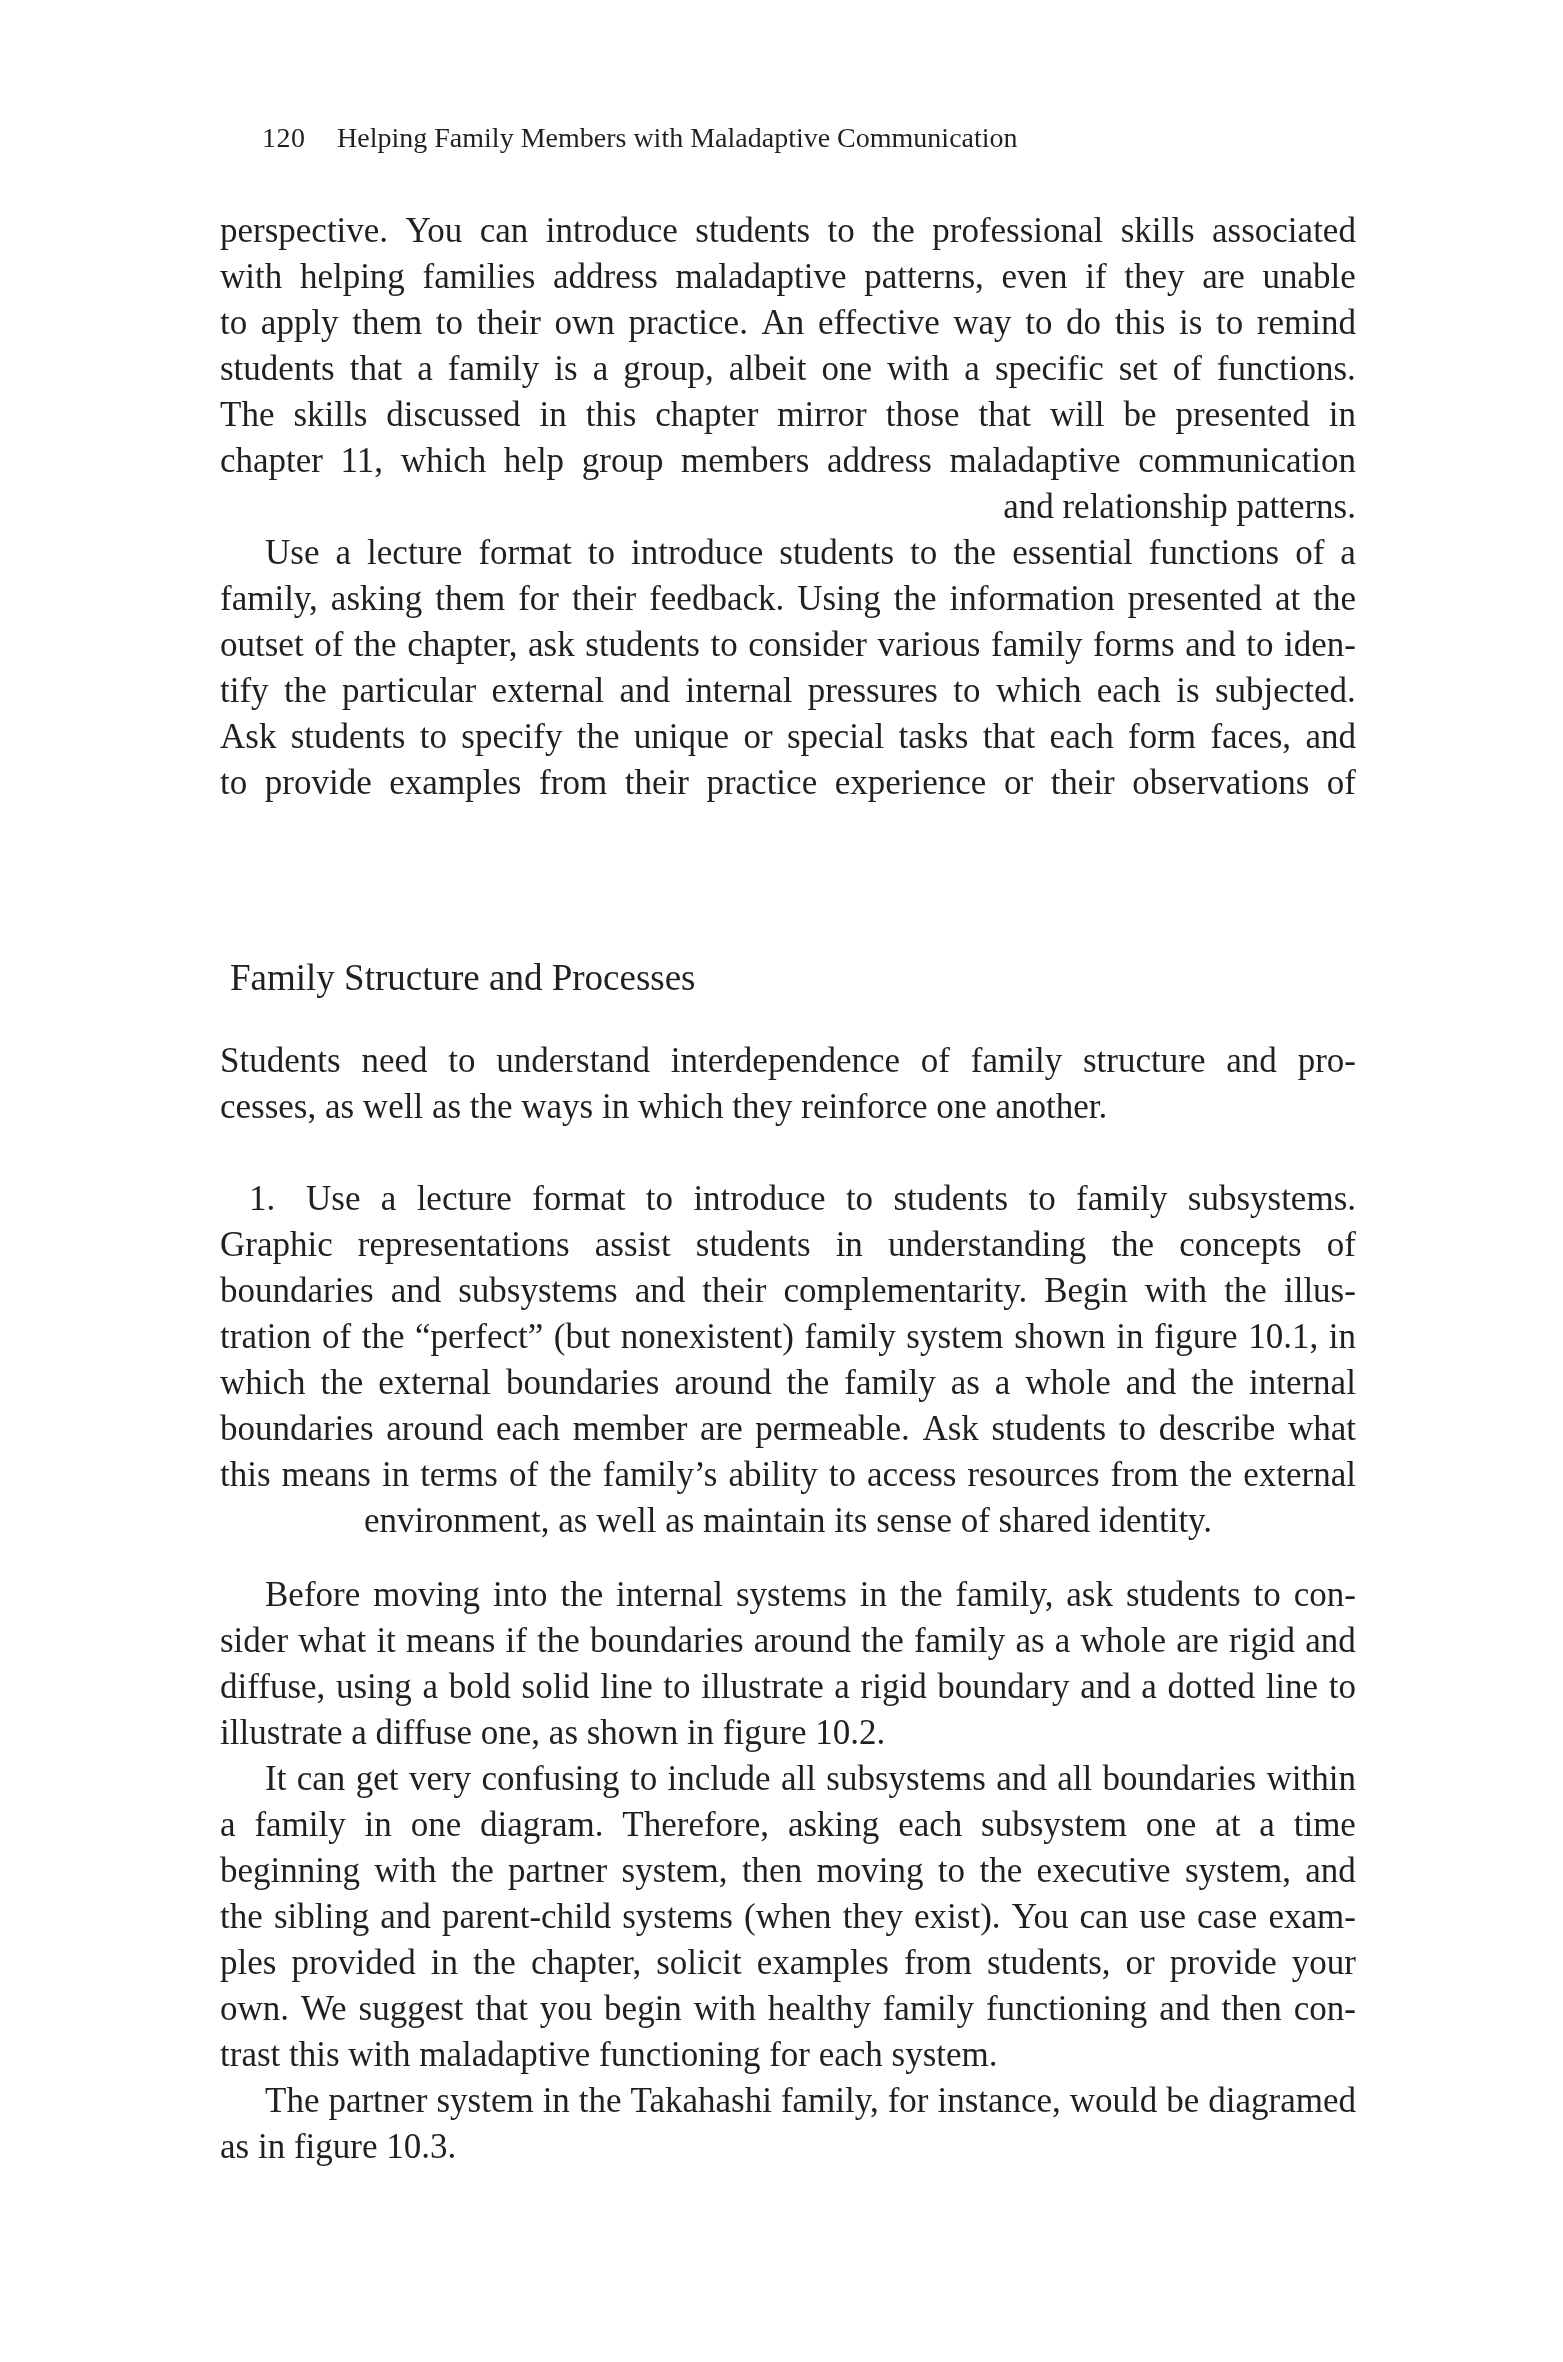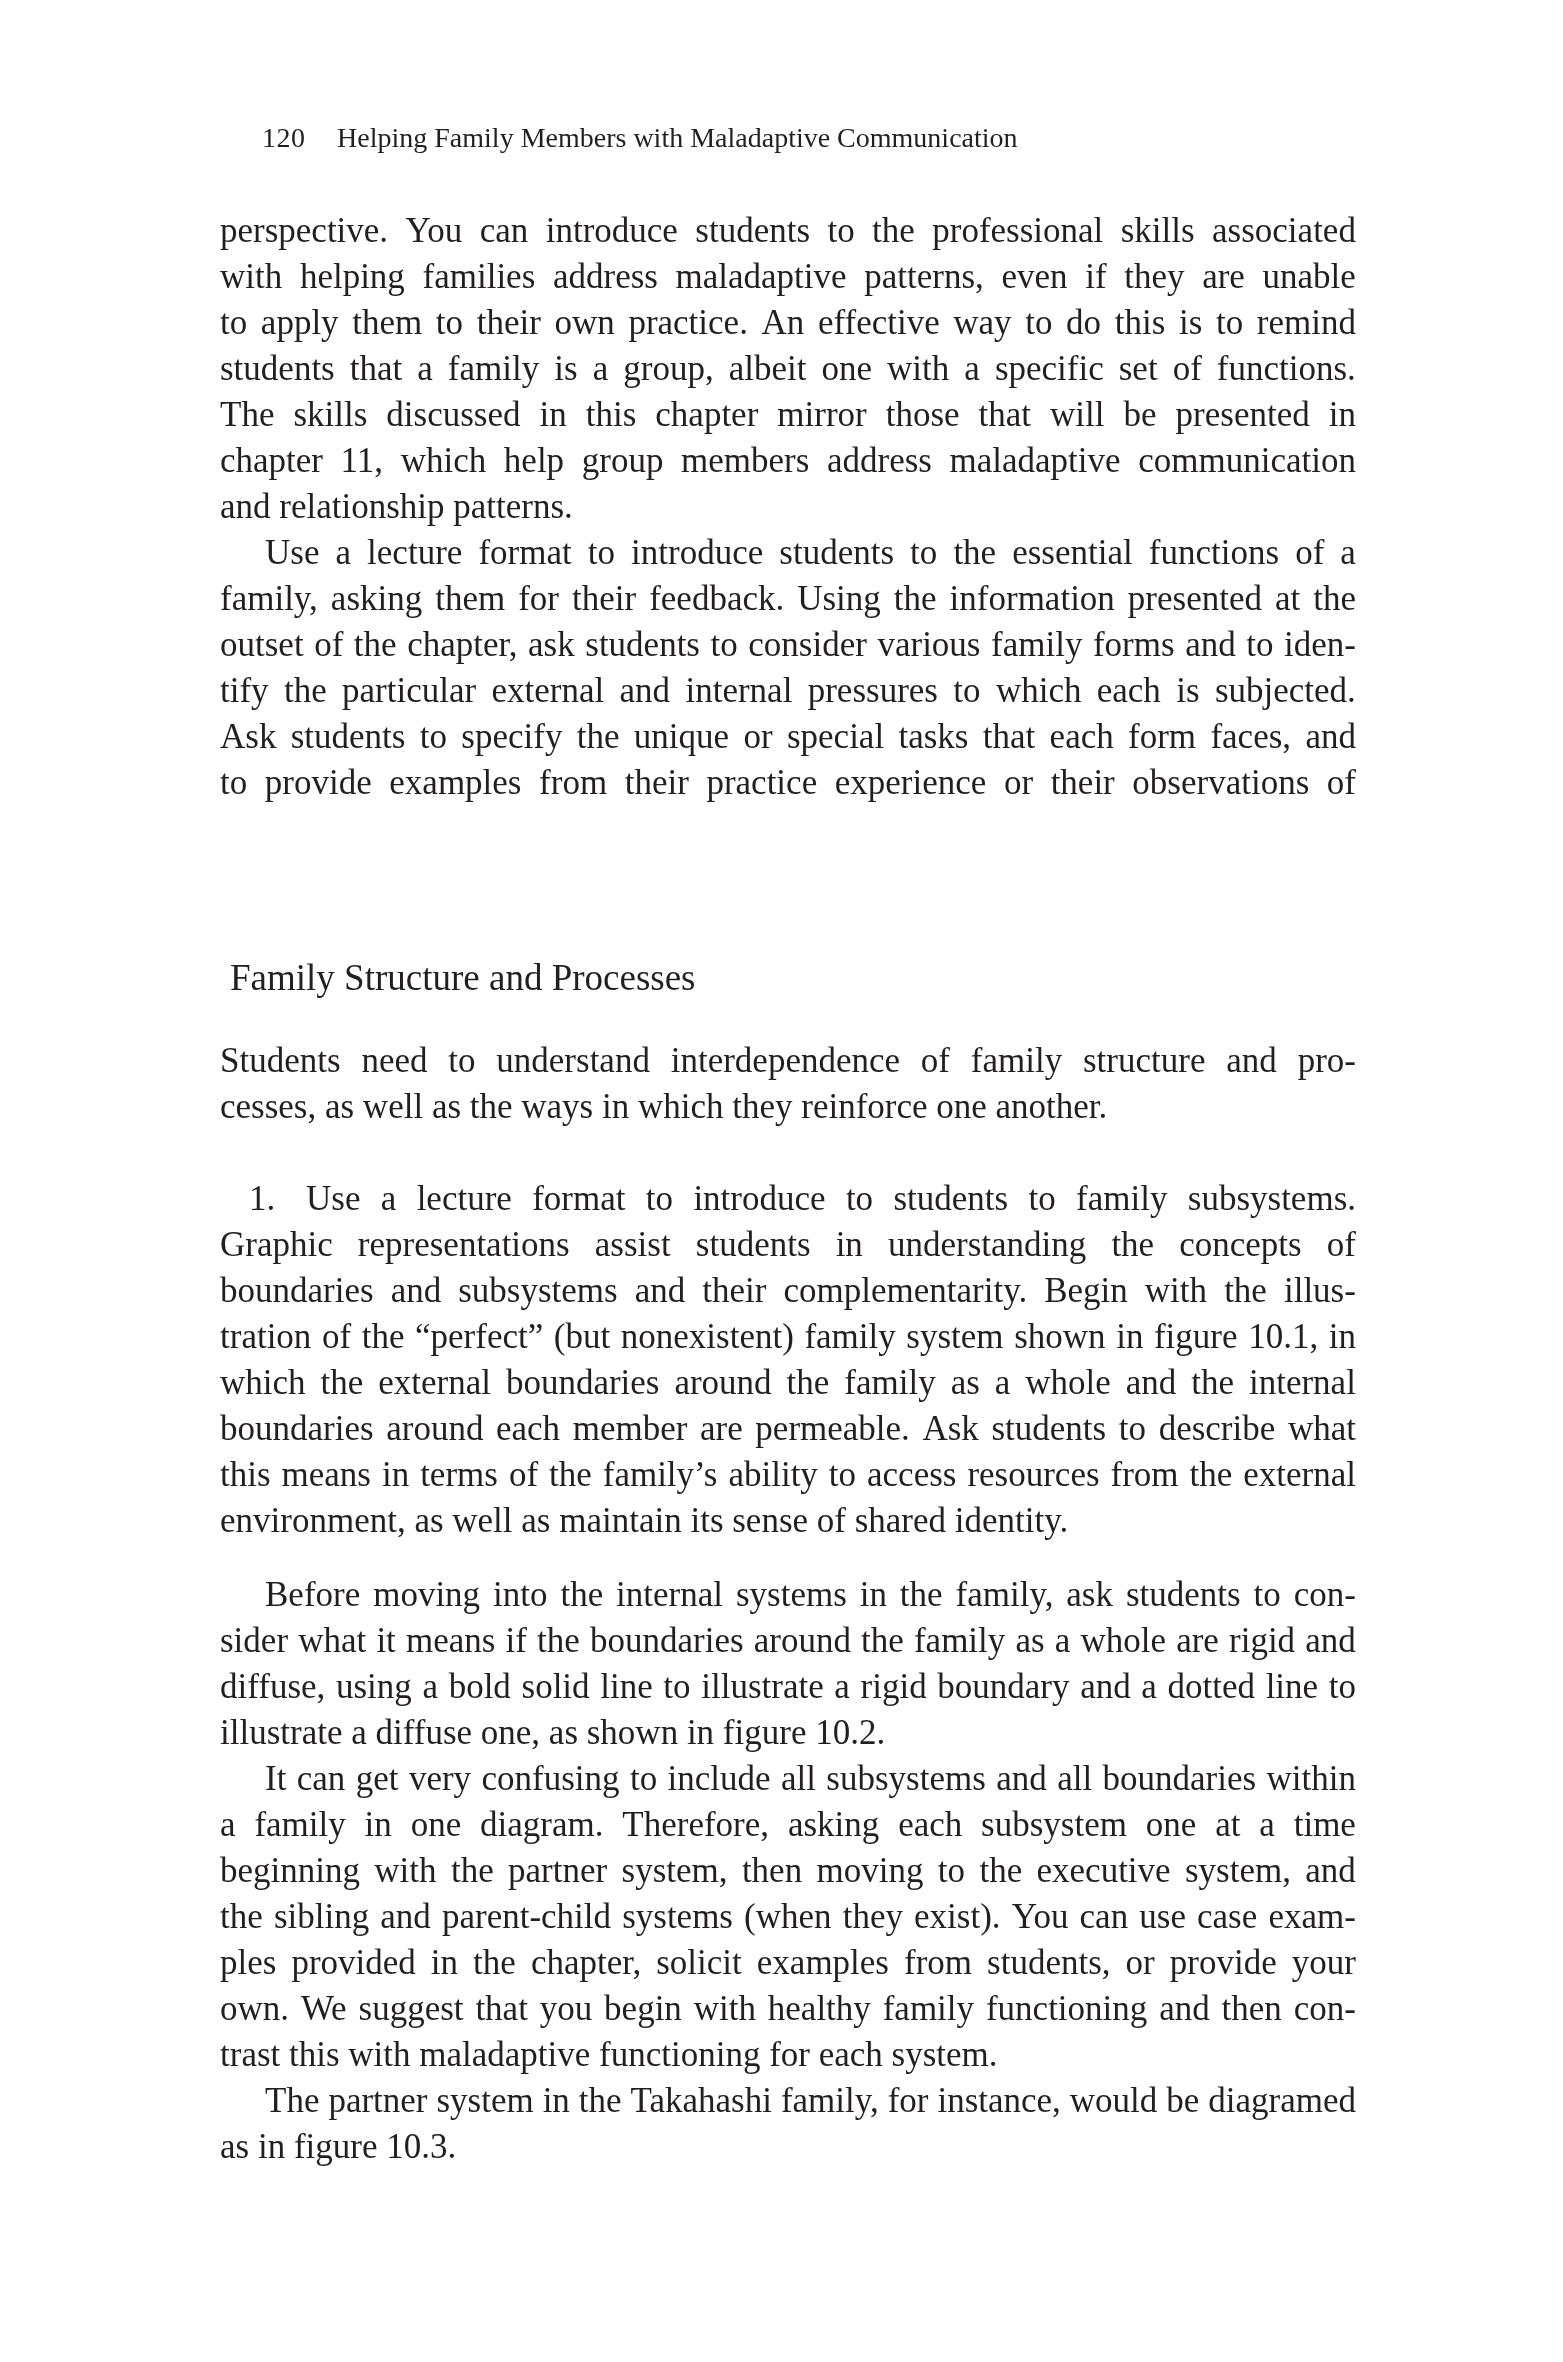--- a/index.html
+++ b/index.html
@@ -59,21 +59,21 @@
   }
 </style>
 </head>
 <body>
 
 <header class="running-head">
   <span class="page-num">120</span>
   <span>Helping Family Members with Maladaptive Communication</span>
 </header>
 
-<section class="text-block" id="block1" style="top:208px;">
+<section class="text-block" id="block1" style="top:208px;text-align:right;">
     <div class="jline">
       <span>perspective.</span>
       <span>You</span>
       <span>can</span>
       <span>introduce</span>
       <span>students</span>
       <span>to</span>
       <span>the</span>
       <span>professional</span>
       <span>skills</span>
@@ -354,21 +354,21 @@
       <span>the</span>
       <span>family’s</span>
       <span>ability</span>
       <span>to</span>
       <span>access</span>
       <span>resources</span>
       <span>from</span>
       <span>the</span>
       <span>external</span>
     </div>
-    <div class="jline last" style="display: block;">environment, as well as maintain its sense of shared identity.</div>
+    <div class="jline last" style="display: block; text-align: center;">environment, as well as maintain its sense of shared identity.</div>
     <div class="jline" style="padding-left: 45px; margin-top: 28px;">
       <span>Before</span>
       <span>moving</span>
       <span>into</span>
       <span>the</span>
       <span>internal</span>
       <span>systems</span>
       <span>in</span>
       <span>the</span>
       <span>family,</span>

